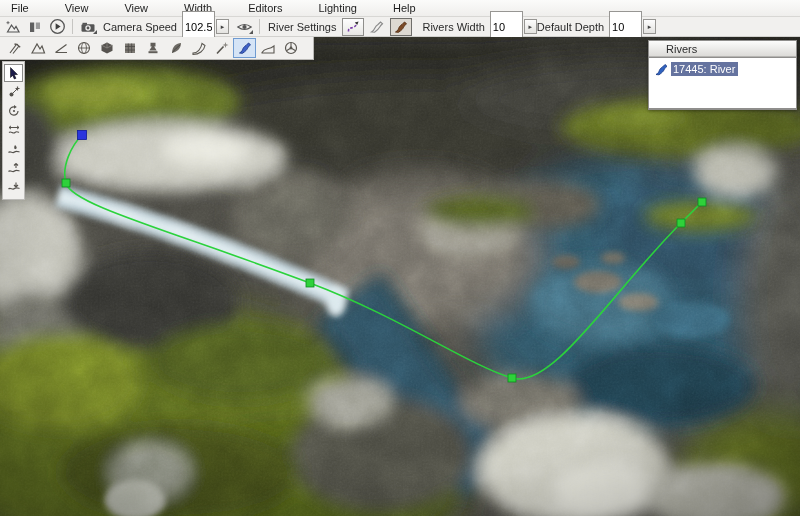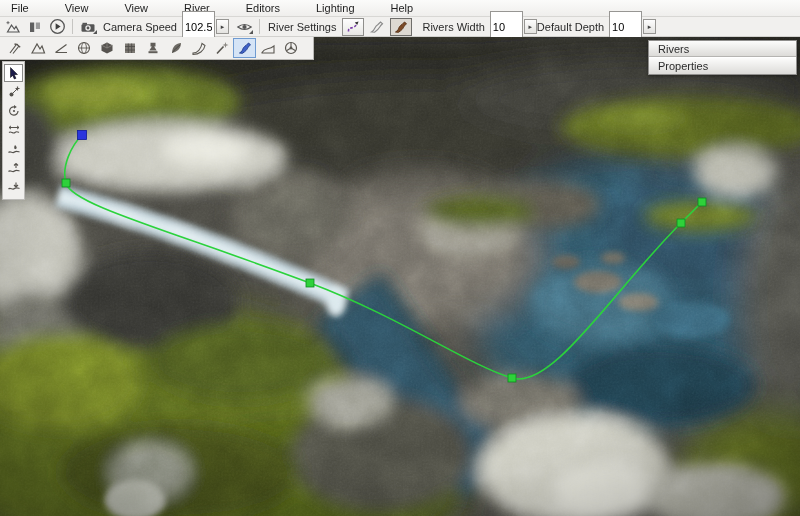--- a/index.html
+++ b/index.html
@@ -50,39 +50,39 @@
   .tool-palette { position:absolute; left:2px; top:61px; width:23px;
     background:#f1f0ee; border:1px solid #bcbbb8; padding:2px 0; display:flex; flex-direction:column; align-items:center; }
   .tp-btn { width:19px; height:18px; display:flex; align-items:center; justify-content:center;
     border:1px solid transparent; margin:0 0 1px 0; }
   .tp-btn.active { background:#fff; border-color:#8a8a88; }
 
   
   .rivers-panel { position:absolute; left:648px; top:40px; width:149px;
     background:#f0efee; border:1px solid #8f8e8c; box-shadow:0 1px 3px rgba(0,0,0,.4); }
   .panel-header { height:16px; background:linear-gradient(#fcfcfb,#dcdbd8);
-    border-bottom:1px solid #b5b4b1; display:flex; align-items:center; padding-left:9px; color:#2c2c2c; }
+    border-bottom:1px solid #b5b4b1; display:flex; align-items:center; padding-left:17px; color:#2c2c2c; }
   .panel-header.second { border-top:1px solid #fff; height:17px; border-bottom:none; }
   .rivers-list { height:52px; margin:0; background:#fff; border-top:1px solid #8f8e8c; border-bottom:1px solid #8f8e8c;
     overflow:hidden; padding:3px 0 0 5px; }
   .river-item { display:flex; align-items:center; height:16px; }
   .river-item .label { margin-left:2px; background:#65739f; color:#fff; padding:1px 3px 1px 2px; }
 
   svg.ic { display:block; }
 </style>
 </head>
 <body>
 
 <div class="app">
 
   <div class="menubar">
     <span class="menu-item">File</span>
     <span class="menu-item">View</span>
     <span class="menu-item">View</span>
-    <span class="menu-item">River</span>
+    <span class="menu-item">Width</span>
     <span class="menu-item">Editors</span>
     <span class="menu-item">Lighting</span>
     <span class="menu-item">Help</span>
   </div>
 
   <div class="toolbar">
     <div class="tb-btn">
       <svg class="ic" width="16" height="16">
         <path d="M3 2.2 V5.2 M1.5 3.7 H4.5" stroke="#666" stroke-width="1" fill="none"></path>
         <path d="M2.5 13 L6.5 6 L9.3 10 L11 7.5 L14 13 Z" fill="none" stroke="#555" stroke-width="1.2"></path>
@@ -375,18 +375,23 @@
         <path d="M1.5 9 C3.5 7 5.5 10.5 7.5 8.5 C9 7 11 8 12.5 8.5" fill="none" stroke="#56534e" stroke-width="1.2"></path>
         <path d="M9 2.5 V7 M9 7 l-2 -2 M9 7 l2 -2" stroke="#56534e" stroke-width="1.1" fill="none"></path>
       </svg>
     </div>
   </div>
 
   <div class="rivers-panel">
     <div class="panel-header">
       <span>Rivers</span>
     </div>
-    <div class="panel-header second">
-      <span>Properties</span>
+    <div class="rivers-list">
+      <div class="river-item">
+        <svg class="ic" width="15" height="15">
+          <path d="M2 12.5 C6.5 10 4 7.5 8.5 5 L11 2.5 L13 4.3 C9 7.3 11.5 8.5 5 12.8 Z" fill="#2f62c0" stroke="#1d3f8a" stroke-width="0.9"></path>
+        </svg>
+        <span class="label">17445: River</span>
+      </div>
     </div>
   </div>
 
 </div>
 
 </body></html>

